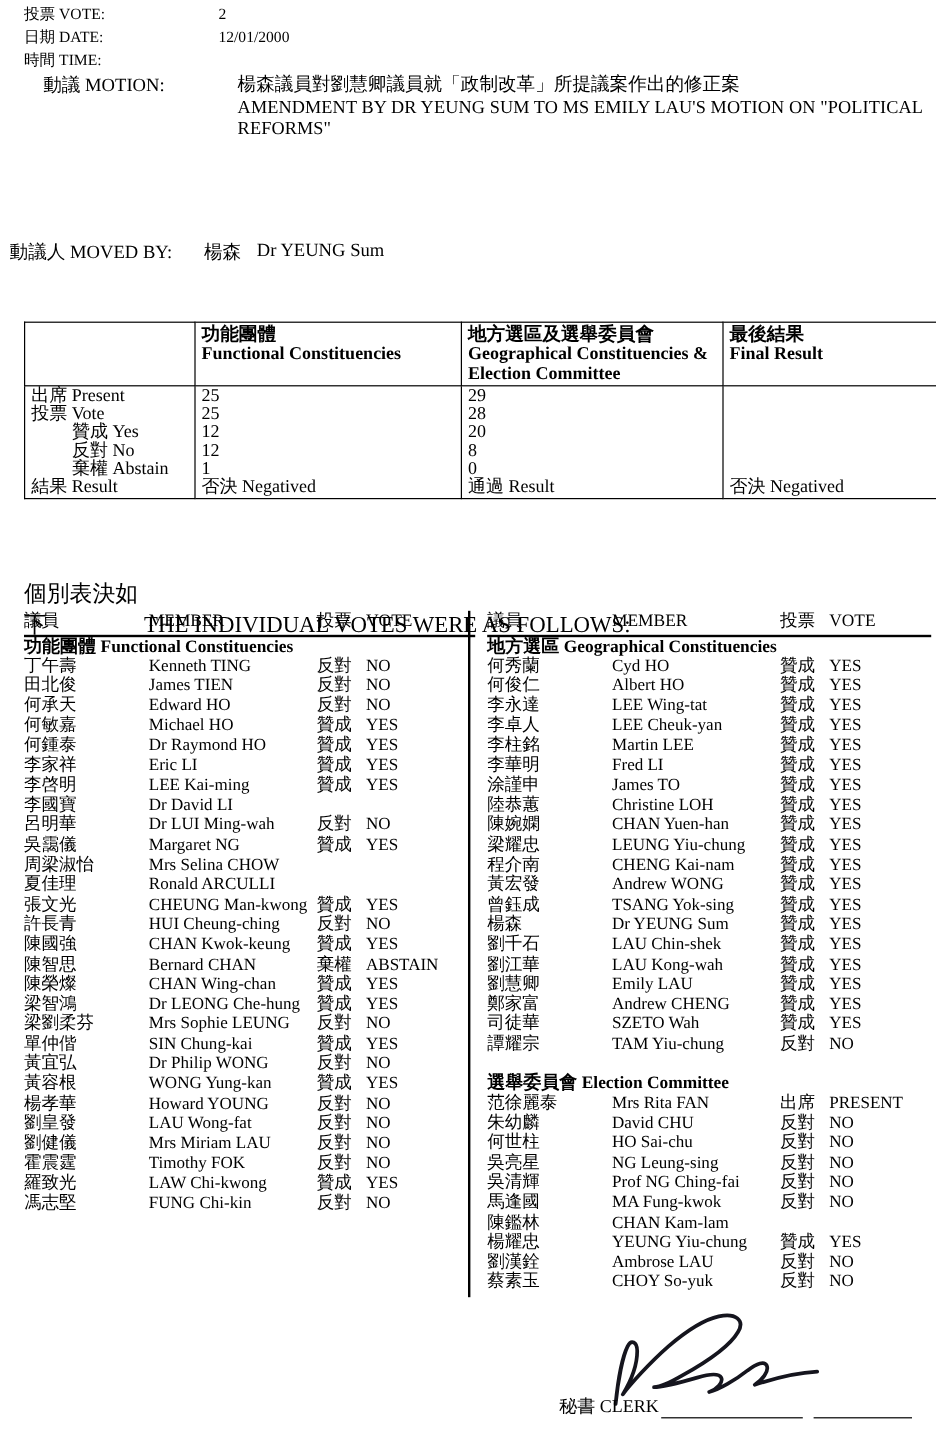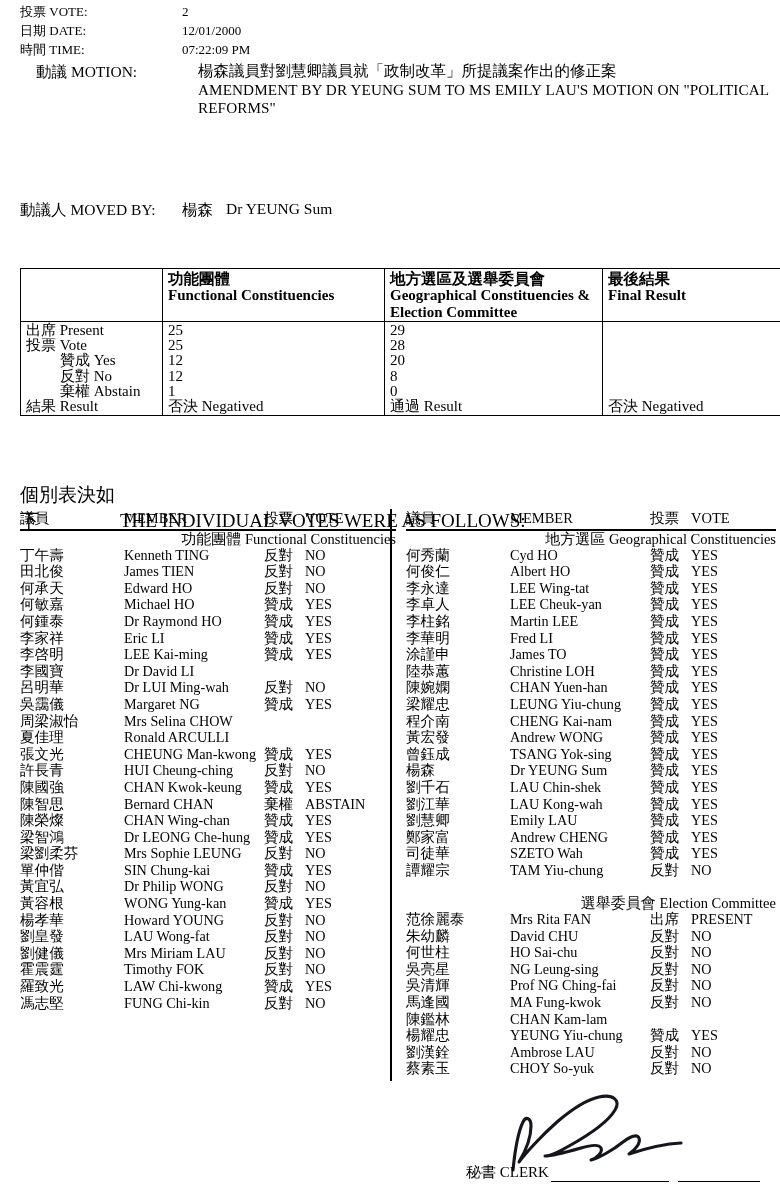--- a/index.html
+++ b/index.html
@@ -48,21 +48,21 @@
     font-family: Liberation Serif, serif;
   }
   .motion-label { width: 162px; flex: 0 0 162px; line-height: 20px; }
   .motion-text  { flex: 1 1 auto; }
   .motion-text div { line-height: 18.5px; }
   .motion-zh { font-size: 15.5px; }
   .motion-en { font-size: 15.2px; letter-spacing: 0.1px; }
 
   .movedby {
     position: absolute;
-    left: 20px;
+    left: 8px;
     top: 200px;
     width: 740px;
     display: flex;
     font-size: 15.5px;
   }
   .movedby-label { width: 162px; flex: 0 0 162px; }
   .movedby-name-zh { width: 44px; flex: 0 0 44px; }
   .movedby-name-en { flex: 1 1 auto; }
 
   
@@ -132,26 +132,25 @@
   }
   .rule {
     height: 1.6px;
     background: #000;
     margin: 1px 0 0 0;
   }
   .rule-left  { width: 376px; }
   .rule-right { width: 370px; }
 
   .group {
-    font-weight: normal;
+    font-weight: bold;
     font-size: 14.5px;
     line-height: 16px;
     height: 16px;
     white-space: nowrap;
-    text-align: right;
   }
   .group .g-zh { font-size: 15px; }
 
   .vrow {
     display: flex;
     height: 16.6px;
     line-height: 16.6px;
     font-size: 14.2px;
     white-space: nowrap;
   }
@@ -207,21 +206,20 @@
     <div class="meta-row">
       <div class="meta-label">投票 VOTE:</div>
       <div class="meta-value">2</div>
     </div>
     <div class="meta-row">
       <div class="meta-label">日期 DATE:</div>
       <div class="meta-value">12/01/2000</div>
     </div>
     <div class="meta-row">
       <div class="meta-label">時間 TIME:</div>
-      <div class="meta-value">07:22:09 PM</div>
     </div>
   </div>
 
   <div class="motion">
     <div class="motion-label">動議 MOTION:</div>
     <div class="motion-text">
       <div class="motion-zh">楊森議員對劉慧卿議員就「政制改革」所提議案作出的修正案</div>
       <div class="motion-en">AMENDMENT BY DR YEUNG SUM TO MS EMILY LAU'S MOTION ON "POLITICAL</div>
       <div class="motion-en">REFORMS"</div>
     </div>

